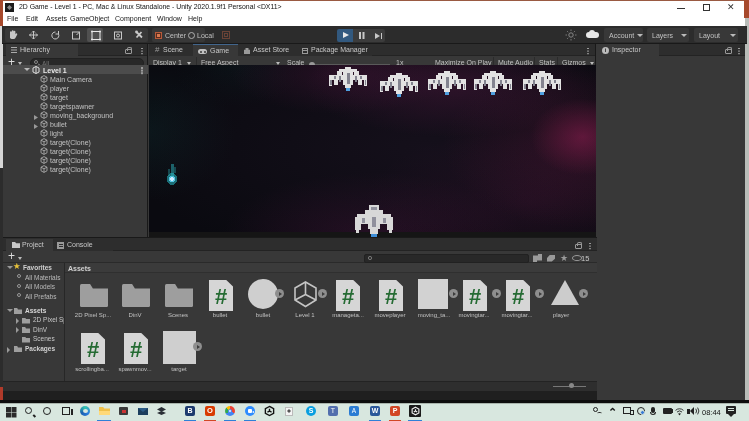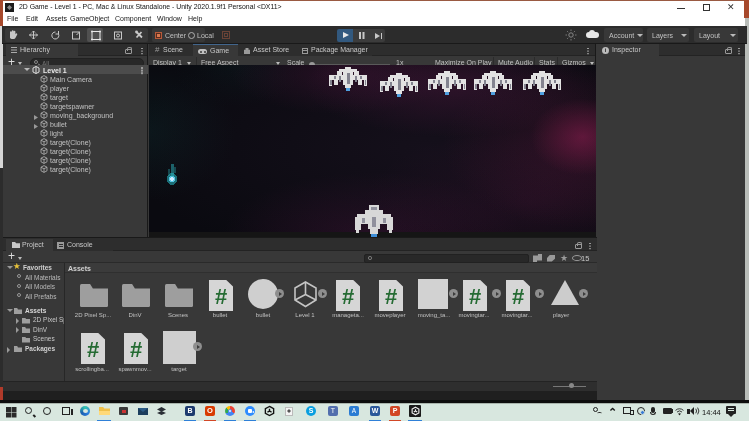--- a/index.html
+++ b/index.html
@@ -485,17 +485,17 @@
   <div class="a" style="left:671px;top:409px;width:2px;height:4px;background:#222"></div>
   <svg class="a" style="left:675px;top:407px" width="9" height="9" viewBox="0 0 16 16">
       <path d="M1 6 A10 10 0 0 1 15 6 M3.5 9 A6.5 6.5 0 0 1 12.5 9 M6 12 A3.5 3.5 0 0 1 10 12" stroke="#222" fill="none" stroke-width="1.6"></path>
       <circle cx="8" cy="13.5" r="1.3" fill="#222"></circle>
     </svg>
   <div class="a" style="left:687px;top:408.5px;width:3px;height:5px;background:#222"></div>
   <div class="a" style="left:690px;top:406.5px;width:0;height:0;border-top:4.5px solid transparent;border-bottom:4.5px solid transparent;border-right:4.5px solid #222"></div>
   <svg class="a" style="left:695px;top:407px" width="6" height="8" viewBox="0 0 8 10">
       <path d="M1 2 A5 5 0 0 1 1 8 M3.5 0.5 A7.5 7.5 0 0 1 3.5 9.5" stroke="#222" fill="none" stroke-width="1.2"></path>
     </svg>
-  <div class="a" style="left:702px;top:407.5px;font-size:7.5px;color:#111">14:44</div>
+  <div class="a" style="left:702px;top:407.5px;font-size:7.5px;color:#111">08:44</div>
   <div class="a" style="left:726px;top:406px;width:10px;height:8px;background:#222;border-radius:1px"></div>
   <div class="a" style="left:728px;top:414px;width:0;height:0;border-left:3px solid transparent;border-right:3px solid transparent;border-top:3px solid #222;"></div>
   <div class="a" style="left:728px;top:408px;width:6px;height:1px;background:#d8e7df;box-shadow:0 2px #d8e7df"></div>
 </div>
 
 </body></html>

